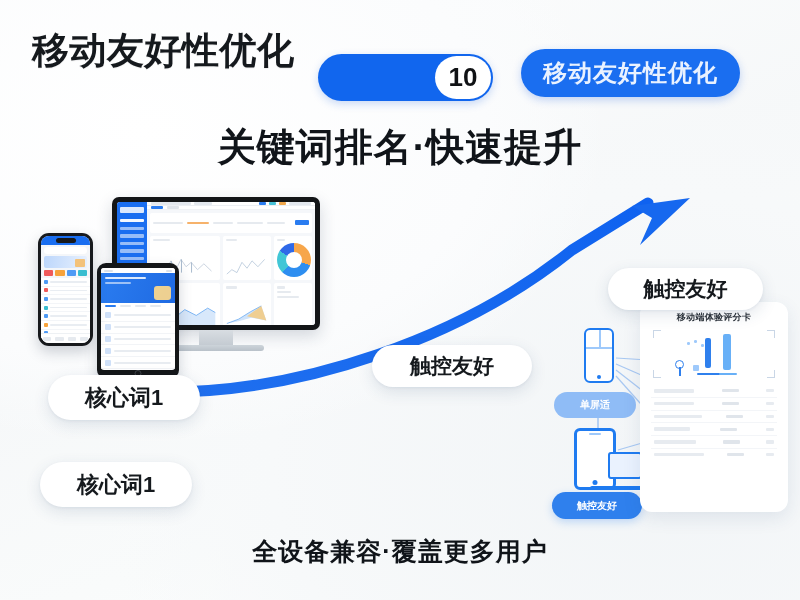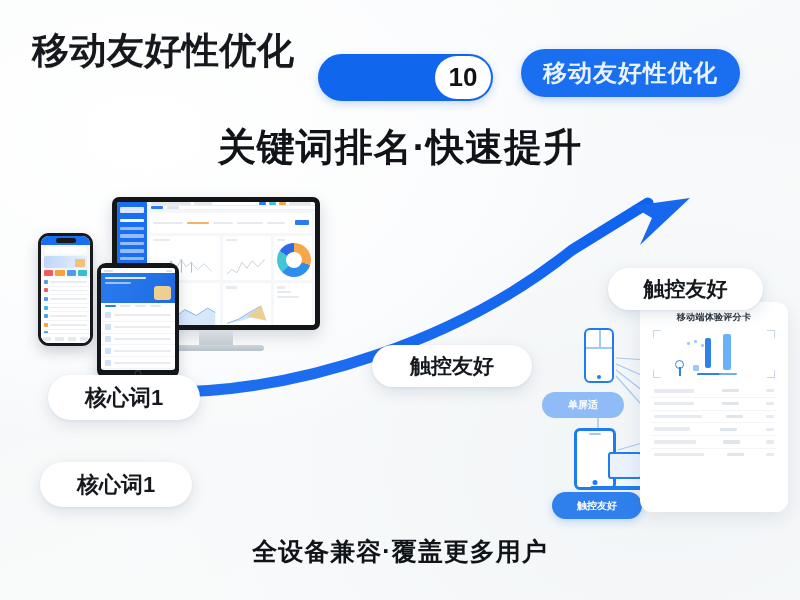--- a/index.html
+++ b/index.html
@@ -200,21 +200,21 @@
   .nd-phone-b{position:absolute;left:34px;top:128px;width:42px;height:62px;border:3px solid #1f7bf0;border-radius:6px;background:#fff;}
   .nd-phone-b .hm{position:absolute;left:50%;transform:translateX(-50%);bottom:2px;width:5px;height:5px;border-radius:50%;background:#1f7bf0;}
   .nd-phone-b .tp{position:absolute;left:50%;transform:translateX(-50%);top:2px;width:12px;height:2px;border-radius:1px;background:#9ec9fb;}
   .nd-laptop{position:absolute;left:68px;top:152px;width:42px;height:38px;}
   .nd-laptop .lid{width:34px;height:27px;border:2.4px solid #1f7bf0;border-radius:3px;background:#eaf2fe;}
   .nd-laptop .base{position:absolute;left:-18px;bottom:0;width:58px;height:4px;background:#1f7bf0;border-radius:2px;}
   .dg-pill{
     position:absolute;border-radius:14px;display:flex;align-items:center;justify-content:center;
     font-size:10px;font-weight:700;white-space:nowrap;
   }
-  .dg-pill.soft{left:2px;top:92px;width:82px;height:26px;background:#8fbcf6;color:#ffffff;}
+  .dg-pill.soft{left:14px;top:92px;width:82px;height:26px;background:#8fbcf6;color:#ffffff;}
   .dg-pill.solid{left:12px;top:192px;width:90px;height:27px;background:#2f80ed;color:#ffffff;
     box-shadow:0 3px 8px rgba(47,128,237,.28);}
   .dg-lines{position:absolute;left:0;top:0;width:250px;height:215px;}
 
   
   .caption{
     position:absolute;left:0;right:0;bottom:32px;text-align:center;
     font-size:25px;font-weight:700;color:#101419;letter-spacing:1px;
   }
 </style>

